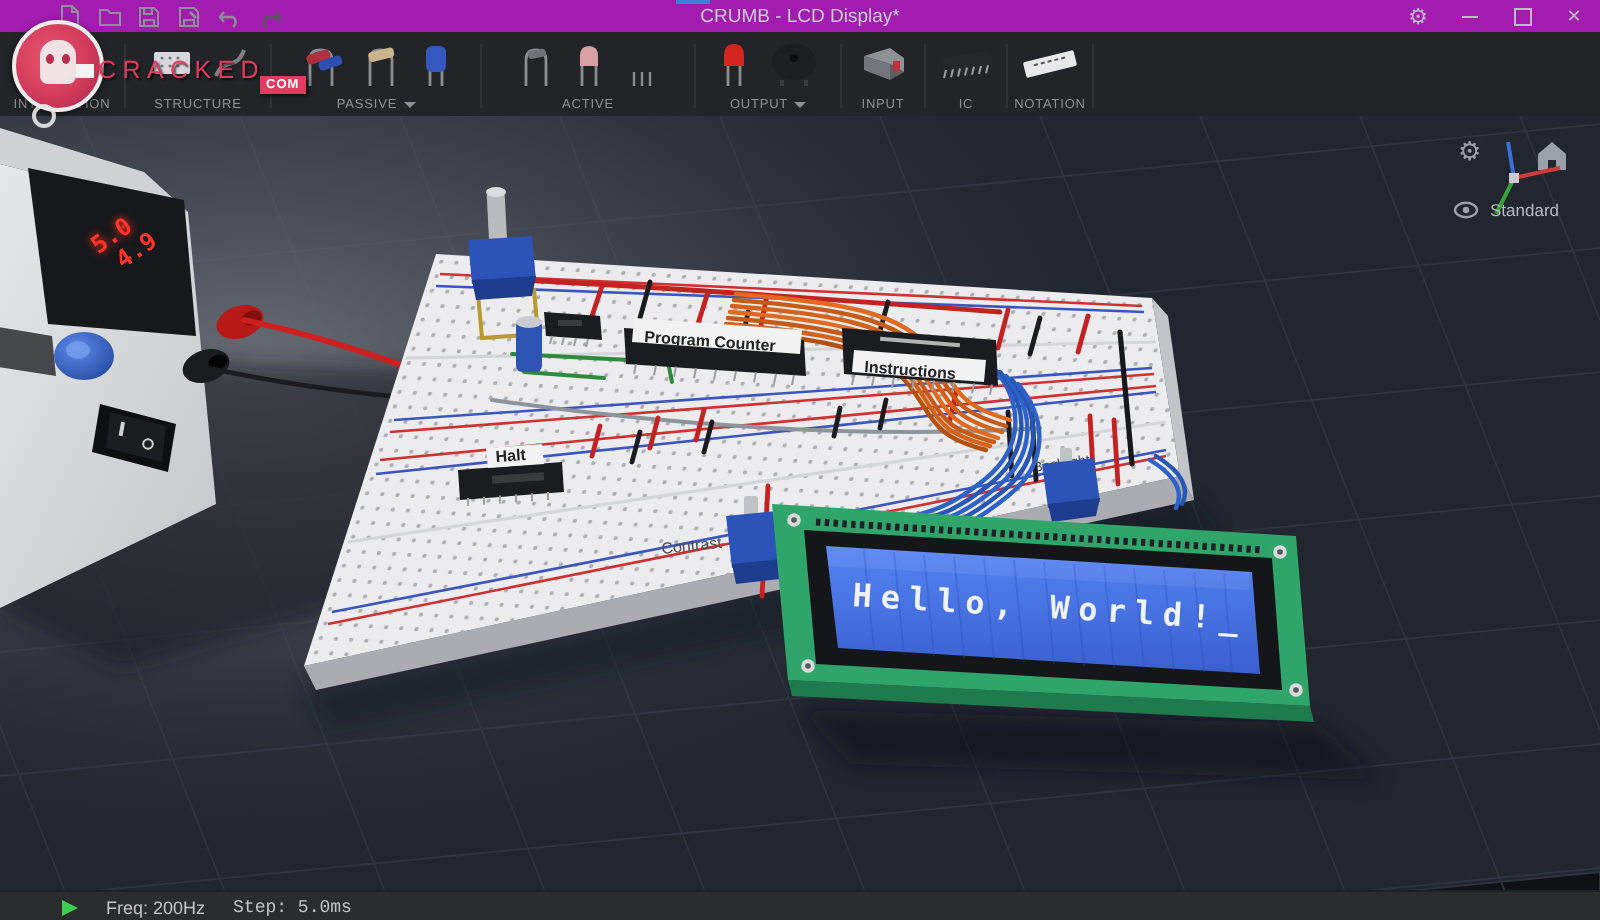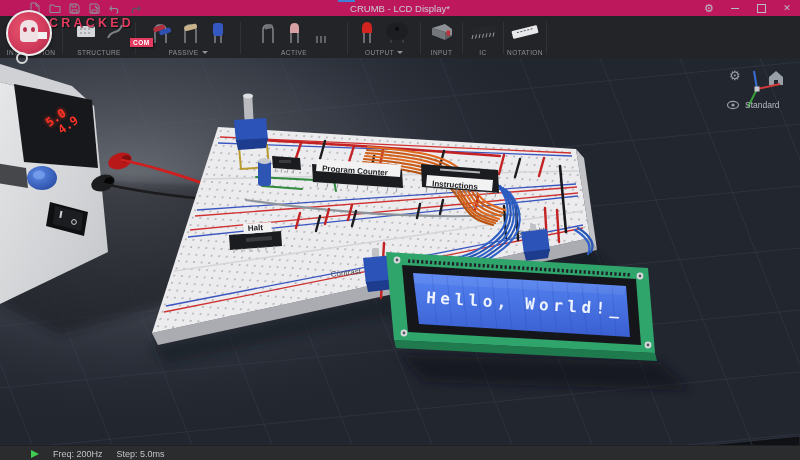--- a/index.html
+++ b/index.html
@@ -1,19 +1,19 @@
 <!DOCTYPE html>
 <html><head>
 <meta charset="utf-8">
 <style>
   html,body{margin:0;padding:0;background:#101114;}
   .app{position:relative;width:800px;height:460px;overflow:hidden;
        font-family:"Liberation Sans",sans-serif;background:#232730;}
   
-  .titlebar{position:absolute;left:0;top:0;width:800px;height:16px;background:#be185d;
+  .titlebar{position:absolute;left:0;top:0;width:800px;height:16px;background:#a21caf;
             border-bottom:1px solid #141517;}
   .tab-accent{position:absolute;left:338px;top:0;width:17px;height:2px;background:#3f7fd6;}
   .filebar{position:absolute;left:28px;top:2px;display:flex;gap:7px;}
   .fbtn{width:13px;height:12px;display:flex;align-items:center;justify-content:center;}
   .fbtn svg{display:block}
   .win-title{position:absolute;left:0;top:3px;width:800px;text-align:center;
              font-size:9.5px;color:#c9ccd1;pointer-events:none;}
   .winctl{position:absolute;top:0;right:0;height:16px;display:flex;align-items:center;}
   .wbtn{width:26px;height:16px;display:flex;align-items:center;justify-content:center;color:#b9bcc2;}
   .wbtn.gear{font-size:11px;}
@@ -36,35 +36,35 @@
   .wm-circle{position:absolute;left:4px;top:2px;width:42px;height:42px;border-radius:50%;
              background:radial-gradient(circle at 40% 40%, #e8566f 0%, #d23b5c 55%, #a52644 100%);
              border:2px solid #ececec;box-shadow:0 1px 3px rgba(0,0,0,.6);}
   .wm-skull{position:absolute;left:12px;top:8px;width:18px;height:22px;border-radius:8px 8px 4px 4px;
             background:#f2f2f2;opacity:.9;}
   .wm-skull:after{content:"";position:absolute;left:3px;top:7px;width:4px;height:5px;border-radius:50%;
                   background:#b12a47;box-shadow:8px 0 0 #b12a47;}
   .wm-badge2{position:absolute;left:30px;top:20px;width:9px;height:7px;background:#f2f2f2;}
   .wm-chain{position:absolute;left:14px;top:44px;width:8px;height:8px;border:2px solid #e9e9e9;
             border-radius:50%;opacity:.9;}
-  .wm-top{position:absolute;left:47px;top:8px;font-size:12.5px;font-weight:bold;color:#e23b5f;
+  .wm-top{position:absolute;left:47px;top:20px;font-size:12.5px;font-weight:normal;color:#e23b5f;
           letter-spacing:3.2px;text-shadow:1px 1px 1px rgba(0,0,0,.65);}
   .wm-main{position:absolute;left:45px;top:17px;font-size:19px;font-weight:800;color:#f3f3f4;
            letter-spacing:.5px;text-shadow:1px 2px 2px rgba(0,0,0,.7);}
   .wm-badge{position:absolute;left:128px;top:30px;background:#e23b5f;color:#fff;font-size:6.5px;
             font-weight:bold;padding:1px 3px;letter-spacing:.5px;box-shadow:1px 1px 2px rgba(0,0,0,.6);}
   
   .viewport{position:absolute;left:0;top:58px;width:800px;height:387px;}
   
   .statusbar{position:absolute;left:0;top:445px;width:800px;height:15px;background:#2b2c2e;
              border-top:1px solid #1f2021;display:flex;align-items:center;}
   .play{width:0;height:0;border-top:4.5px solid transparent;border-bottom:4.5px solid transparent;
         border-left:8px solid #3ecf52;margin-left:31px;}
   .sb-text{font-size:9px;color:#c2c4c7;margin-left:14px;text-align:right;}
-  .sb-text.second{}
+  .sb-text.second{font-family:Liberation Mono, monospace;}
 </style>
 </head>
 <body>
 
 <div class="app">
 
   <div class="titlebar">
     <div class="tab-accent"></div>
     <div class="filebar">
       <div class="fbtn">

